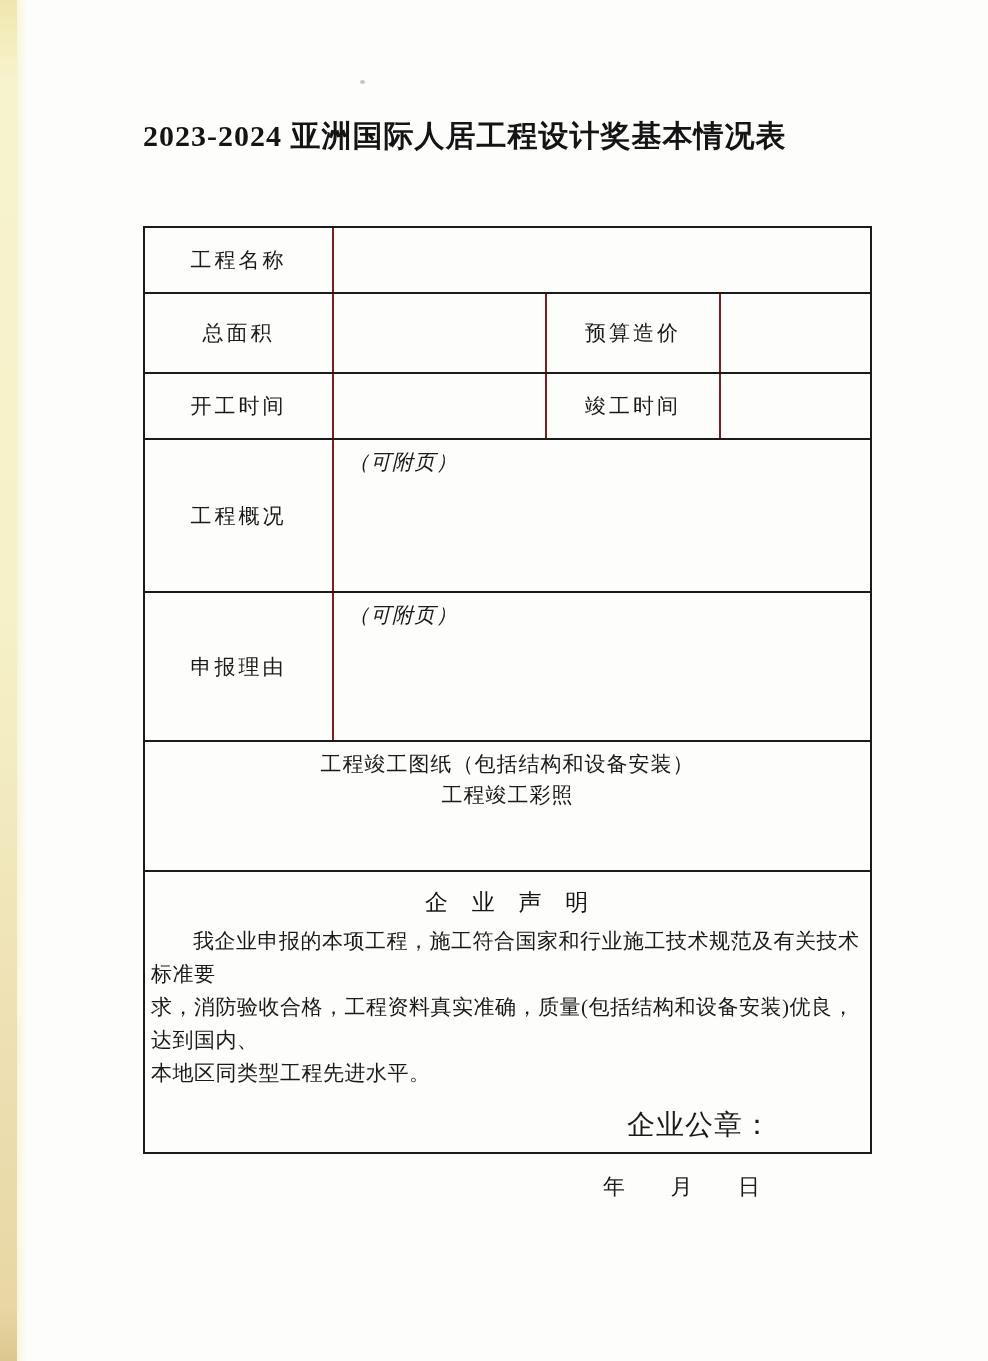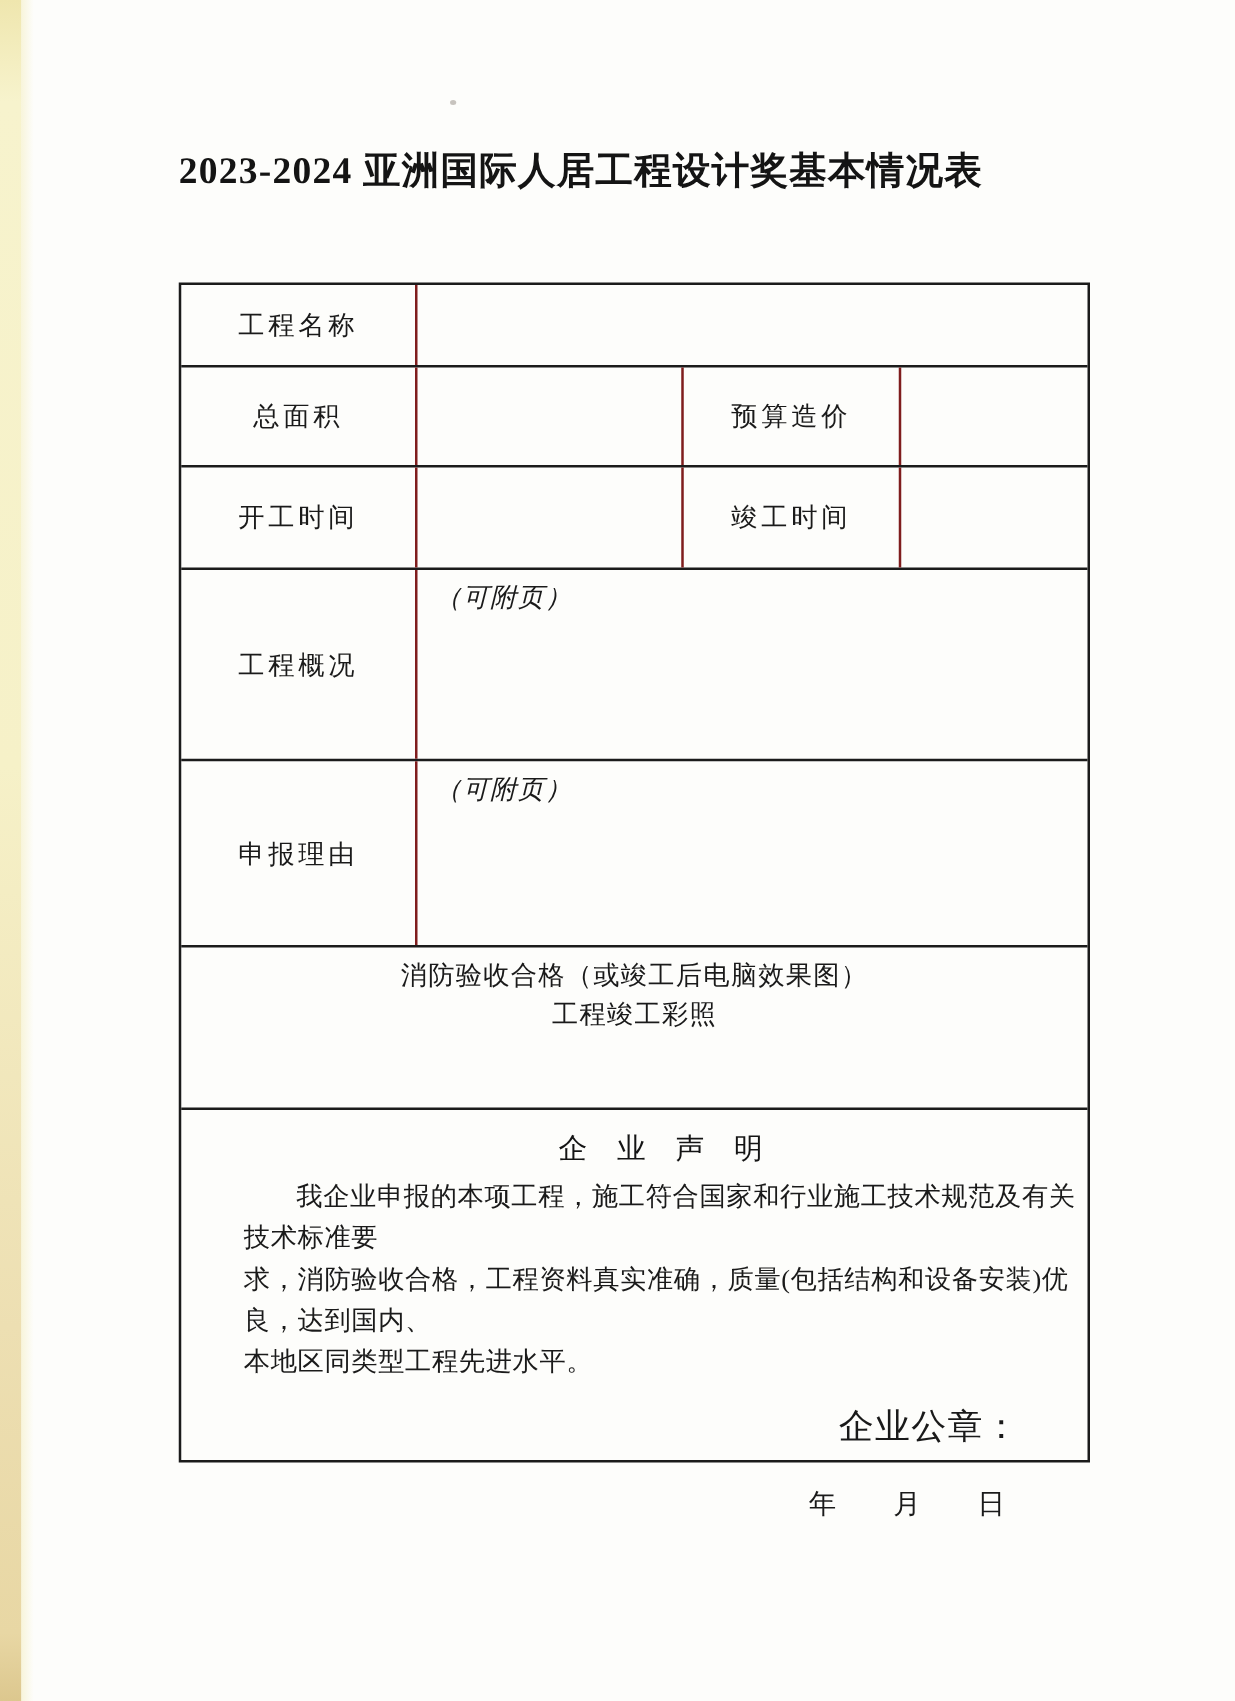--- a/index.html
+++ b/index.html
@@ -39,26 +39,26 @@
   .cell{box-sizing:border-box;border-right:2px solid #7f1d1d;position:relative;}
   .cell:last-child{border-right:none;}
   .c1{width:189px;}
   .c2{width:213px;}
   .c3{width:174px;}
   .c4{width:149px;}
   .cmerge{width:536px;font-style:italic;}
   .cfull{width:725px;}
   .r1{height:66px;}
   .r2{height:80px;}
-  .r3{height:82px;}
+  .r3{height:66px;}
   .r4{height:65px;}
   .r5{height:153px;}
   .r6{height:149px;}
   .r7{height:130px;}
-  .r8{height:280px;padding-left:44px;}
+  .r8{height:280px;}
   .label-cell{
     display:flex;align-items:center;justify-content:center;
     font-size:21px;letter-spacing:3px;color:#1a1a1a;
   }
   .note{
     padding:8px 0 0 14px;font-size:21px;letter-spacing:1px;color:#1a1a1a;
   }
   .attach-cell{
     padding-top:7px;text-align:center;font-size:21px;
     letter-spacing:1px;line-height:31px;color:#1a1a1a;
@@ -114,21 +114,21 @@
 
     <div class="row r6">
       <div class="cell c1 label-cell">申报理由</div>
       <div class="cell cmerge">
         <div class="note">（可附页）</div>
       </div>
     </div>
 
     <div class="row r7">
       <div class="cell cfull attach-cell">
-        <div>消防验收合格（或竣工后电脑效果图）</div>
+        <div>工程竣工图纸（包括结构和设备安装）</div>
         <div>工程竣工彩照</div>
       </div>
     </div>
 
     <div class="row r8">
       <div class="cell cfull decl-cell">
         <div class="decl-heading">企 业 声 明</div>
         <div class="decl-para">
           <div class="decl-line-indent">我企业申报的本项工程，施工符合国家和行业施工技术规范及有关技术标准要</div>
           <div>求，消防验收合格，工程资料真实准确，质量(包括结构和设备安装)优良，达到国内、</div>

